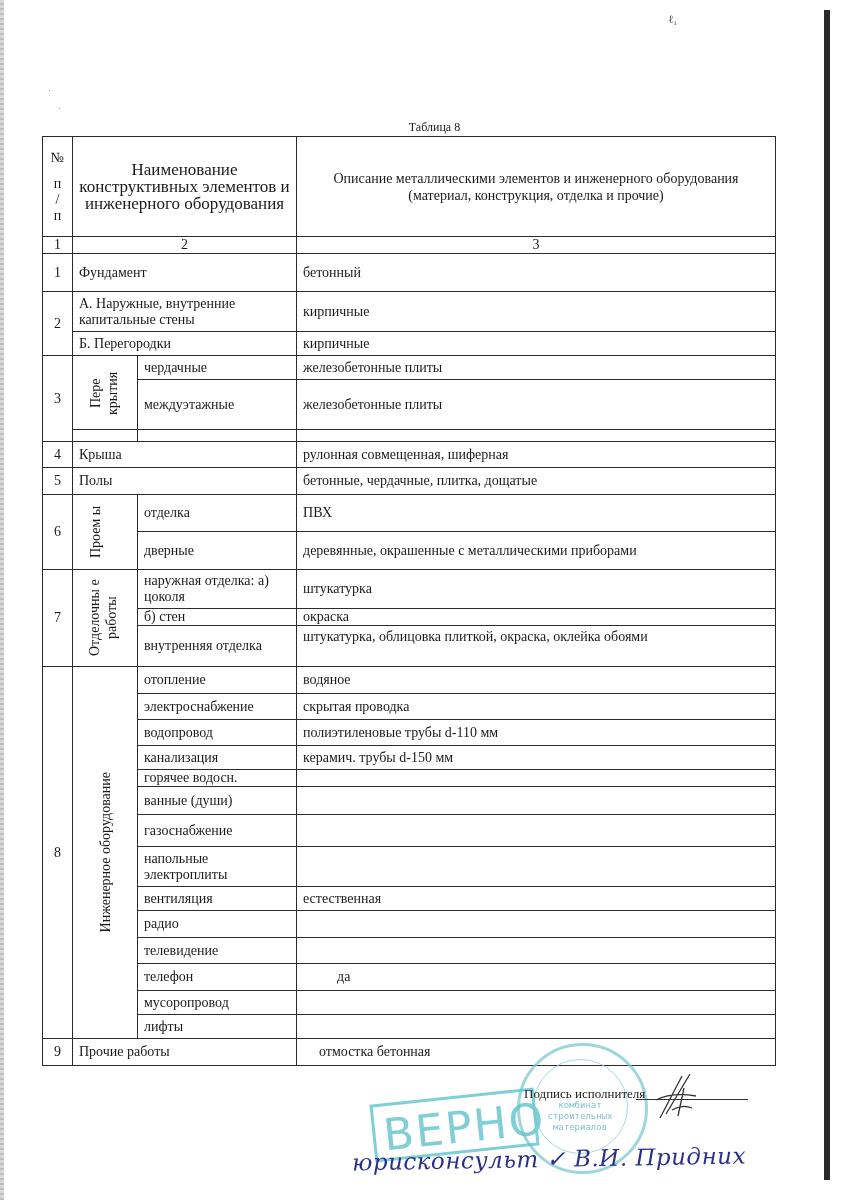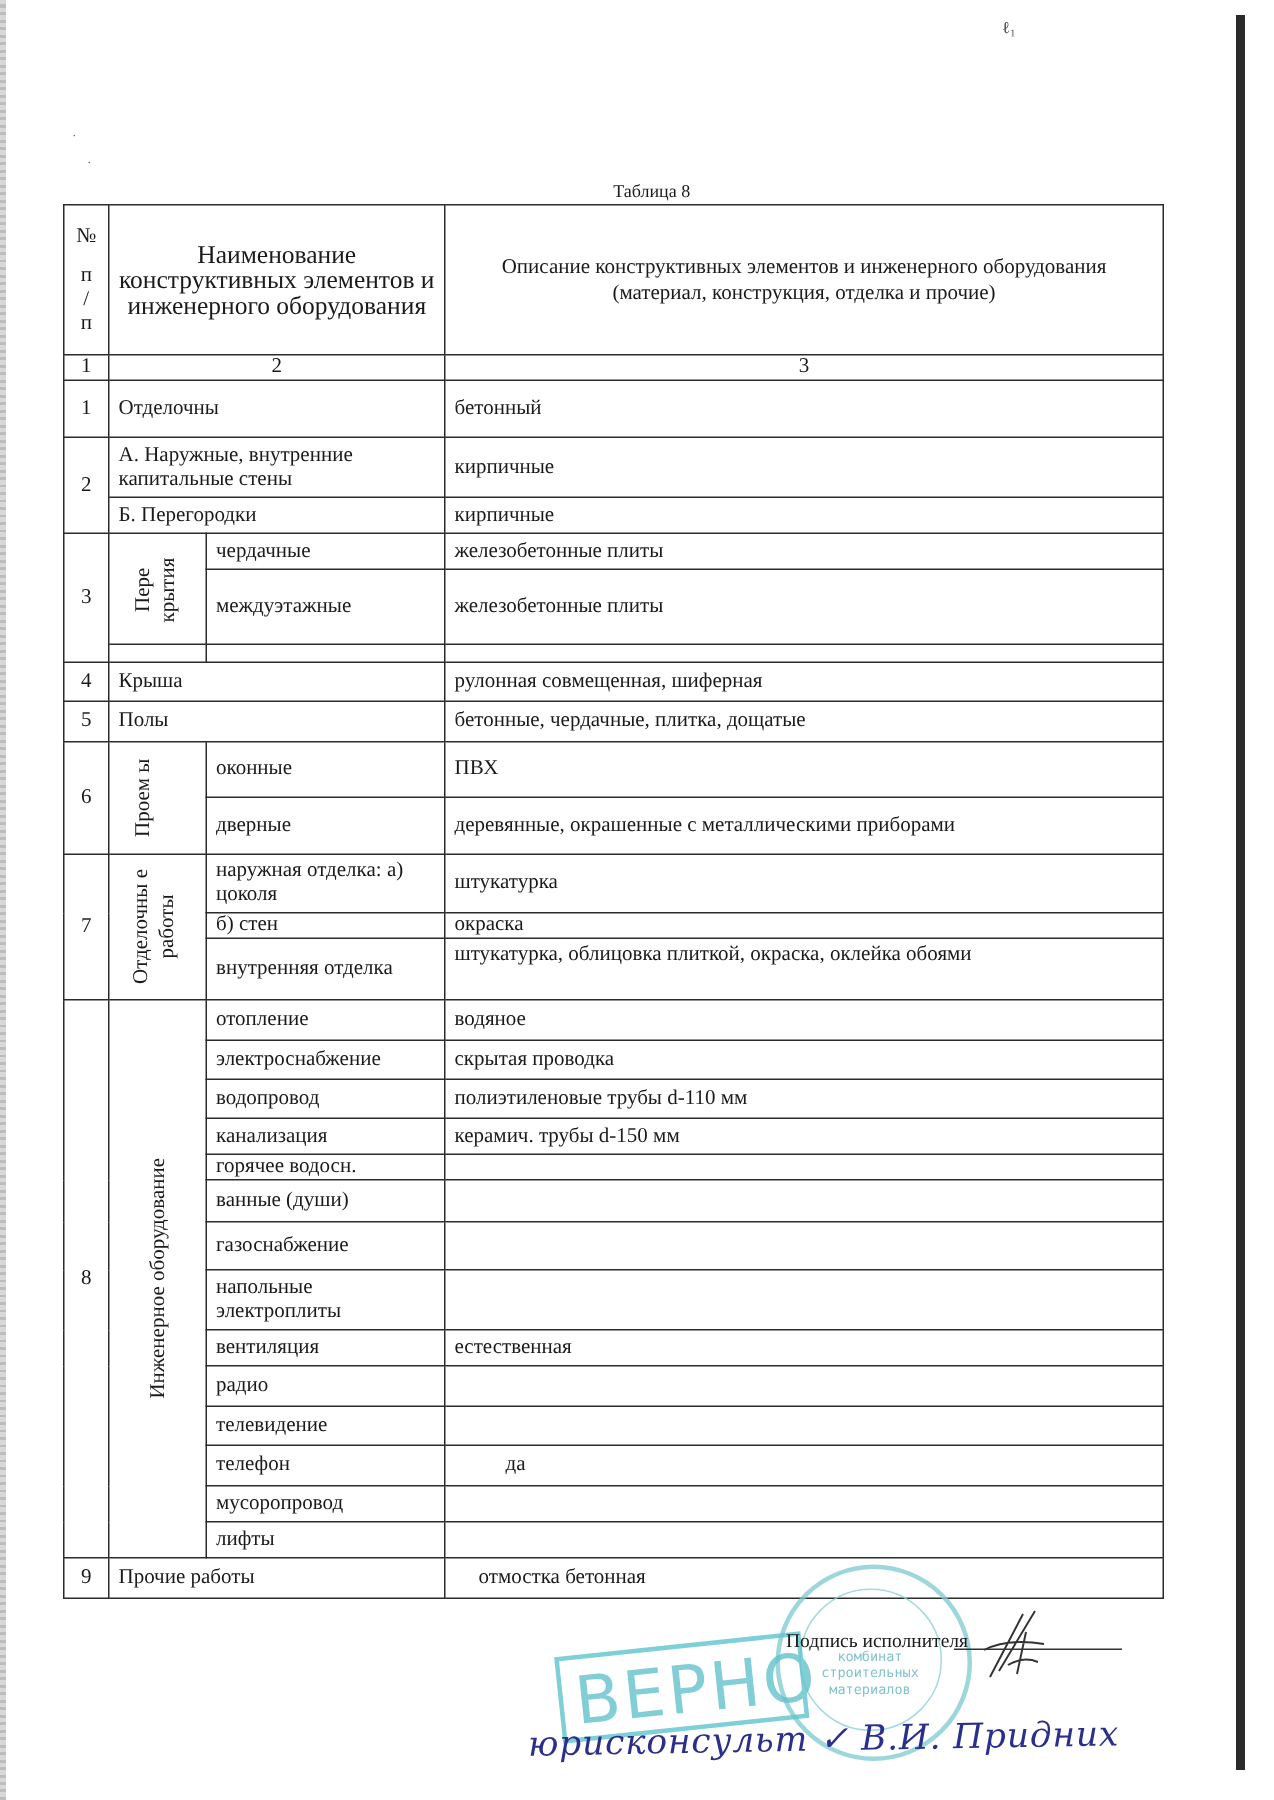--- a/index.html
+++ b/index.html
@@ -103,34 +103,34 @@
       <tr style="height:100px">
     <td class="hdr-no">
       <span>№</span>
       <span style="height:10px"></span>
       <span>п</span>
       <span>/</span>
       <span>п</span>
     </td>
     <td colspan="2" class="center" style="font-size:17px;line-height:17px">Наименование конструктивных элементов и инженерного оборудования</td>
     <td class="center" style="line-height:17px">
-      <div>Описание конструктивных элементов и инженерного оборудования</div>
+      <div>Описание металлическими элементов и инженерного оборудования</div>
       <div>(материал, конструкция, отделка и прочие)</div>
     </td>
   </tr>
 
   <tr style="height:17px">
     <td class="num">1</td>
     <td colspan="2" class="center">2</td>
     <td class="center">3</td>
   </tr>
 
   <tr style="height:38px">
     <td class="num">1</td>
-    <td colspan="2">Отделочны</td>
+    <td colspan="2">Фундамент</td>
     <td>бетонный</td>
   </tr>
 
   <tr style="height:40px">
     <td class="num" rowspan="2">2</td>
     <td colspan="2">А. Наружные, внутренние капитальные стены</td>
     <td>кирпичные</td>
   </tr>
   <tr style="height:24px">
     <td colspan="2">Б. Перегородки</td>
@@ -165,21 +165,21 @@
     <td class="num">5</td>
     <td colspan="2">Полы</td>
     <td>бетонные, чердачные, плитка, дощатые</td>
   </tr>
 
   <tr style="height:37px">
     <td class="num" rowspan="2">6</td>
     <td class="vcell" rowspan="2">
       <div class="vert" style="width:36px;white-space:normal;height:60px">Проем ы</div>
     </td>
-    <td>оконные</td>
+    <td>отделка</td>
     <td>ПВХ</td>
   </tr>
   <tr style="height:38px">
     <td>дверные</td>
     <td>деревянные, окрашенные с металлическими приборами</td>
   </tr>
 
   <tr style="height:39px">
     <td class="num" rowspan="3">7</td>
     <td class="vcell" rowspan="3">

